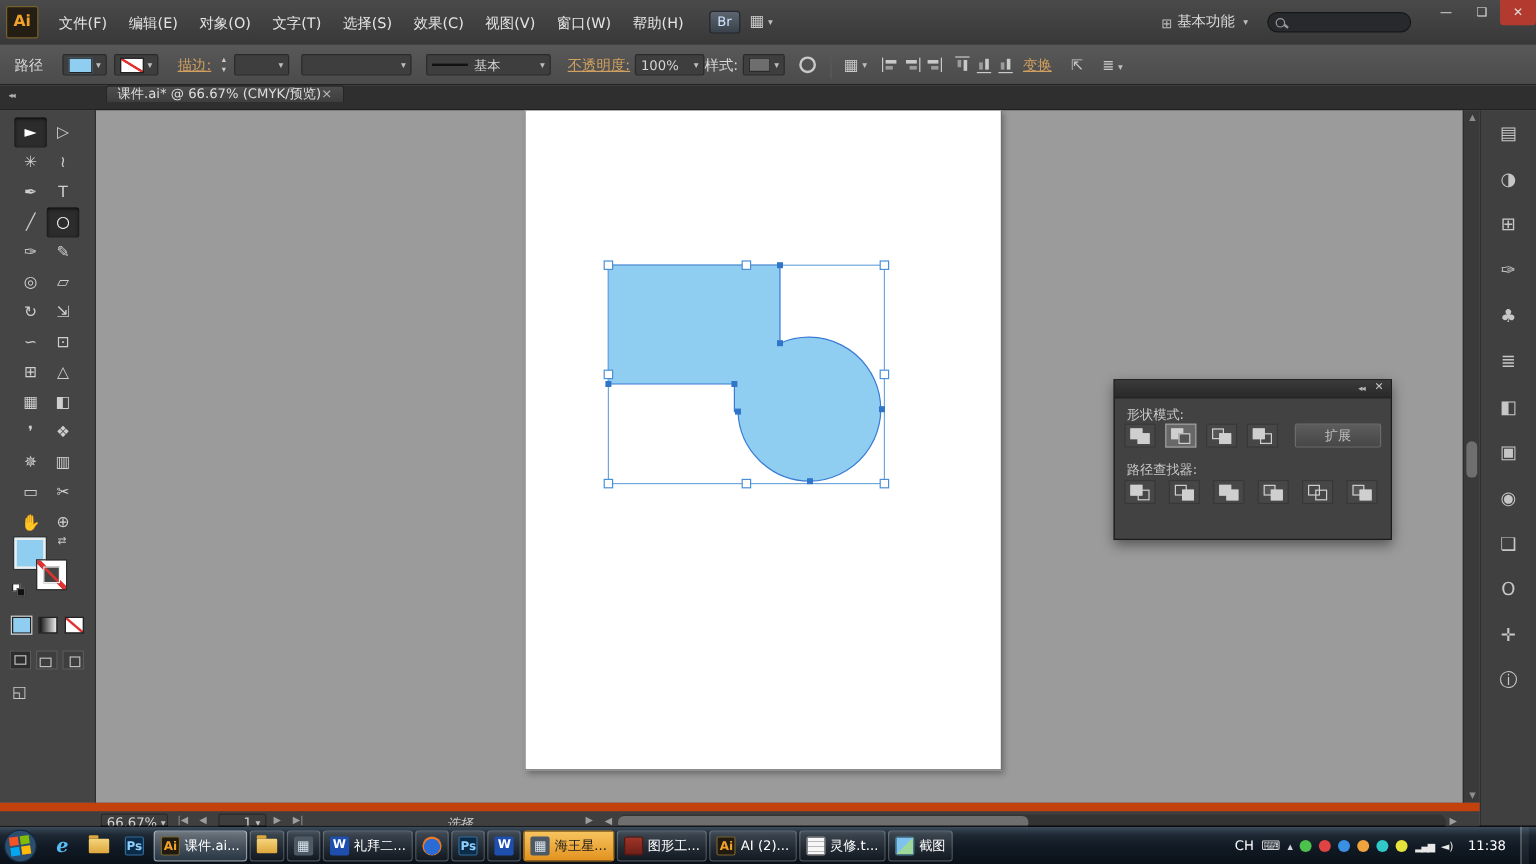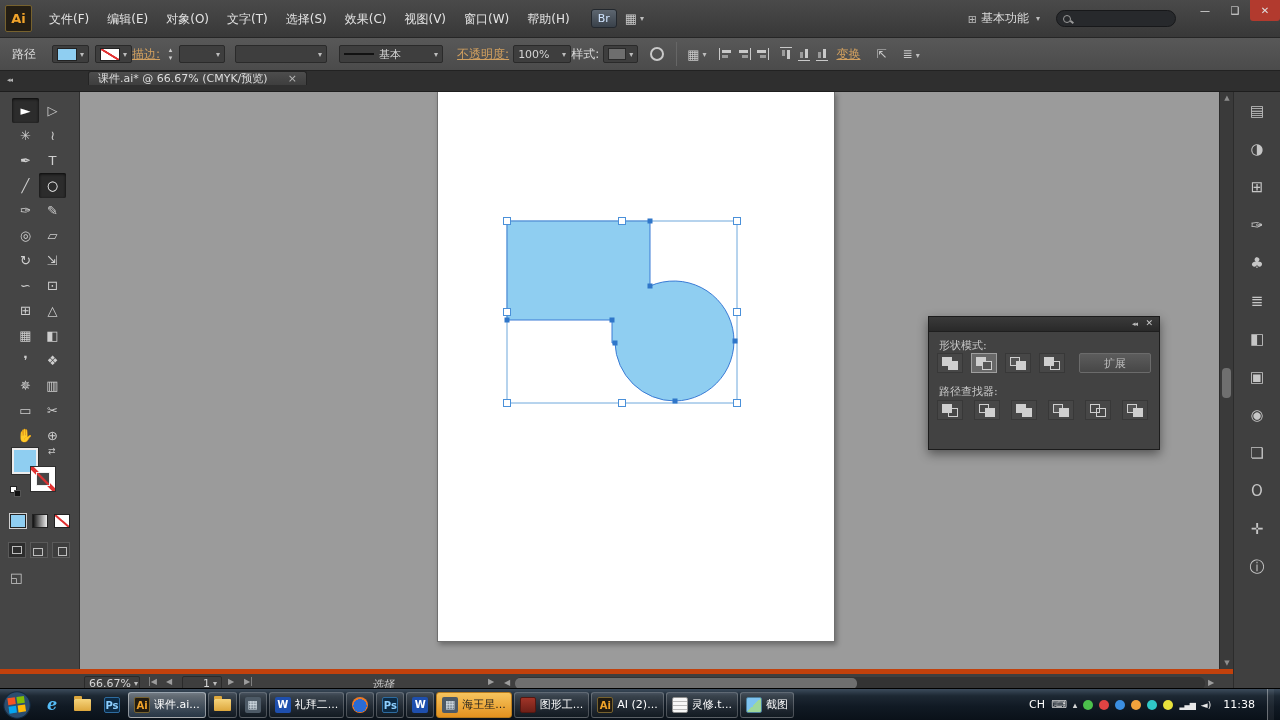--- a/index.html
+++ b/index.html
@@ -60,21 +60,21 @@
       linear-gradient(#9b9b9b,#9b9b9b) 3px 7px/6px 3px no-repeat;}
   .flip{transform:scaleX(-1);} .rot{transform:rotate(90deg);} .rotf{transform:rotate(90deg) scaleX(-1);}
   .cb-menu{color:#c9c9c9;font-size:12px;margin-left:16px;}
 
   
   .tabbar{position:absolute;left:0;top:71px;width:1280px;height:21px;background:#2f2f2f;
     border-bottom:1px solid #1e1e1e;}
   .collapse-left{position:absolute;left:7px;top:5px;color:#b5b5b5;font-size:7px;letter-spacing:-1px;}
   .doctab{position:absolute;left:88px;top:0;height:14px;display:flex;align-items:center;
     background:linear-gradient(#4d4d4d,#3e3e3e);border:1px solid #242424;border-bottom:none;
-    padding:0 9px;color:#dedede;font-size:11px;gap:20px;border-radius:3px 3px 0 0;}
+    padding:0 9px;color:#dedede;font-size:11px;gap:0;border-radius:3px 3px 0 0;}
   .doctab .x{color:#b5b5b5;font-size:11px;}
 
   
   .toolbox{position:absolute;left:0;top:92px;width:80px;height:577px;background:#454545;
     border-right:1px solid #303030;}
   .tools{position:absolute;left:12px;top:6px;display:grid;grid-template-columns:27px 27px;grid-auto-rows:25px;}
   .tool{display:flex;align-items:center;justify-content:center;color:#cecece;font-size:13px;cursor:pointer;}
   .tool.active{background:#2c2c2c;border-radius:2px;box-shadow:inset 0 1px 3px rgba(0,0,0,.85);color:#fff;}
   .fs-area{position:absolute;left:10px;top:354px;width:60px;height:56px;}
   .fillsw{position:absolute;left:2px;top:2px;width:26px;height:26px;background:#8FCEF1;
@@ -141,21 +141,21 @@
   .pfic i{position:absolute;width:10px;height:9px;border:1px solid #cfcfcf;}
   .pfic .p1{left:4px;top:3px;} .pfic .p2{left:10px;top:7px;}
   .pfic i.f{background:#cfcfcf;} .pfic i.d{background:#555;}
   .pf-expand{position:absolute;left:150px;top:21px;width:72px;height:20px;text-align:center;
     line-height:19px;background:linear-gradient(#5c5c5c,#474747);border:1px solid #6b6b6b;
     border-radius:2px;color:#bdbdbd;font-size:11px;cursor:pointer;}
   .r1{top:21px;} .r2{top:68px;}
 
   
   .statusbar{position:absolute;left:0;top:669px;width:1233px;height:19px;background:#3f3f3f;
-    border-top:5px solid #c2410c;color:#c9c9c9;font-size:11px;text-align:right;}
+    border-top:7px solid #c2410c;color:#c9c9c9;font-size:11px;text-align:right;}
   .statusbar .combo{position:absolute;top:2px;height:15px;}
   .sb-zoom{left:84px;width:56px;}
   .sb-board{left:182px;width:40px;}
   .sb-nav{position:absolute;top:3px;color:#9d9d9d;font-size:8px;}
   .n1{left:148px;} .n2{left:166px;} .n3{left:228px;} .n4{left:244px;}
   .sb-status{position:absolute;left:372px;top:3px;color:#cccccc;font-style:italic;}
   .sb-pop{position:absolute;left:488px;top:3px;color:#9d9d9d;font-size:8px;}
   .hs-arr{position:absolute;top:4px;color:#9d9d9d;font-size:8px;}
   .ha1{left:504px;} .ha2{left:1208px;}
   .hs-track{position:absolute;left:515px;top:3px;width:690px;height:13px;background:#333;border-radius:6px;}
@@ -236,21 +236,21 @@
   </div>
 
   <div class="controlbar">
     <span style="margin-left:12px">路径</span>
     <div class="combo cd" style="margin-left:16px">
       <span class="swatch-fill"></span>
     </div>
     <div class="combo cd" style="margin-left:6px">
       <span class="swatch-none"></span>
     </div>
-    <span class="amber-link" style="">描边:</span>
+    <span class="amber-link" style="margin-left:16px">描边:</span>
     <span class="stepper">
         <b class="up"></b>
         <b class="dn"></b>
       </span>
     <div class="combo cd" style="margin-left:2px;width:46px">
       <span style="flex:1"></span>
     </div>
     <div class="combo cd" style="margin-left:10px;width:92px">
       <span style="flex:1"></span>
     </div>

